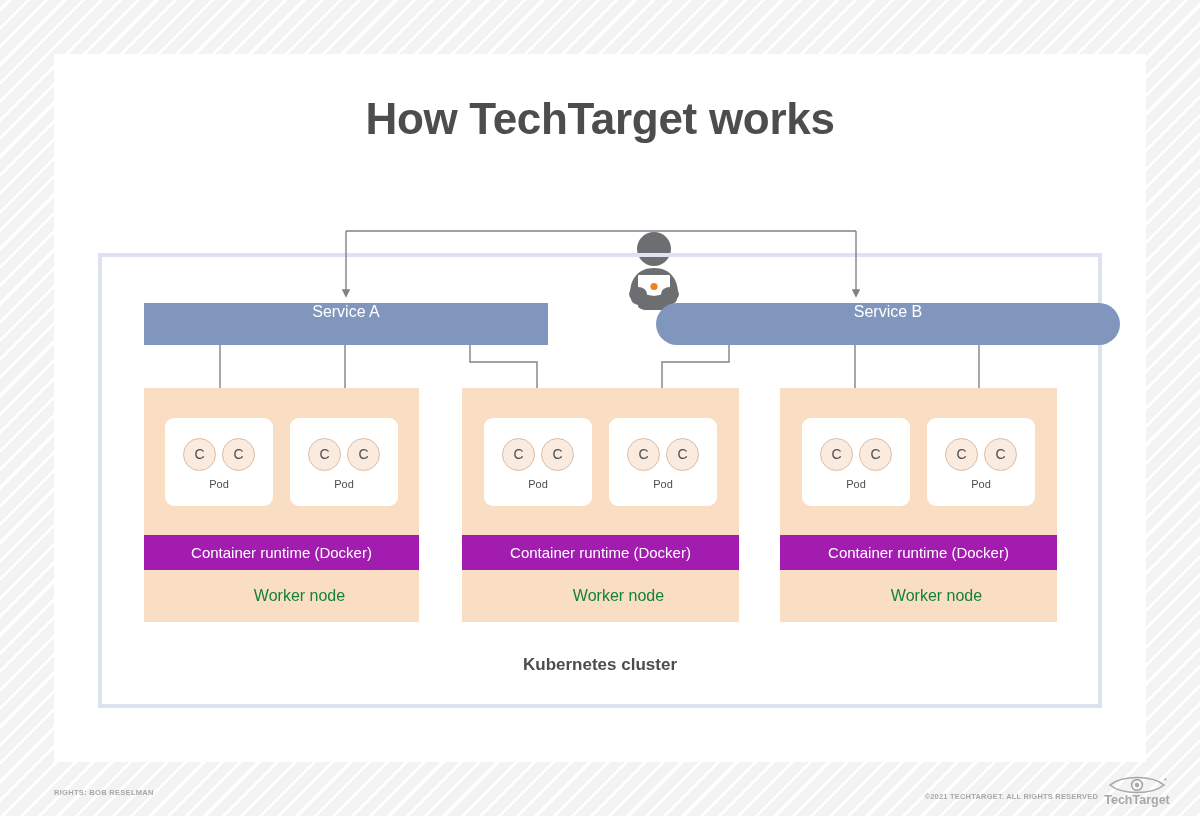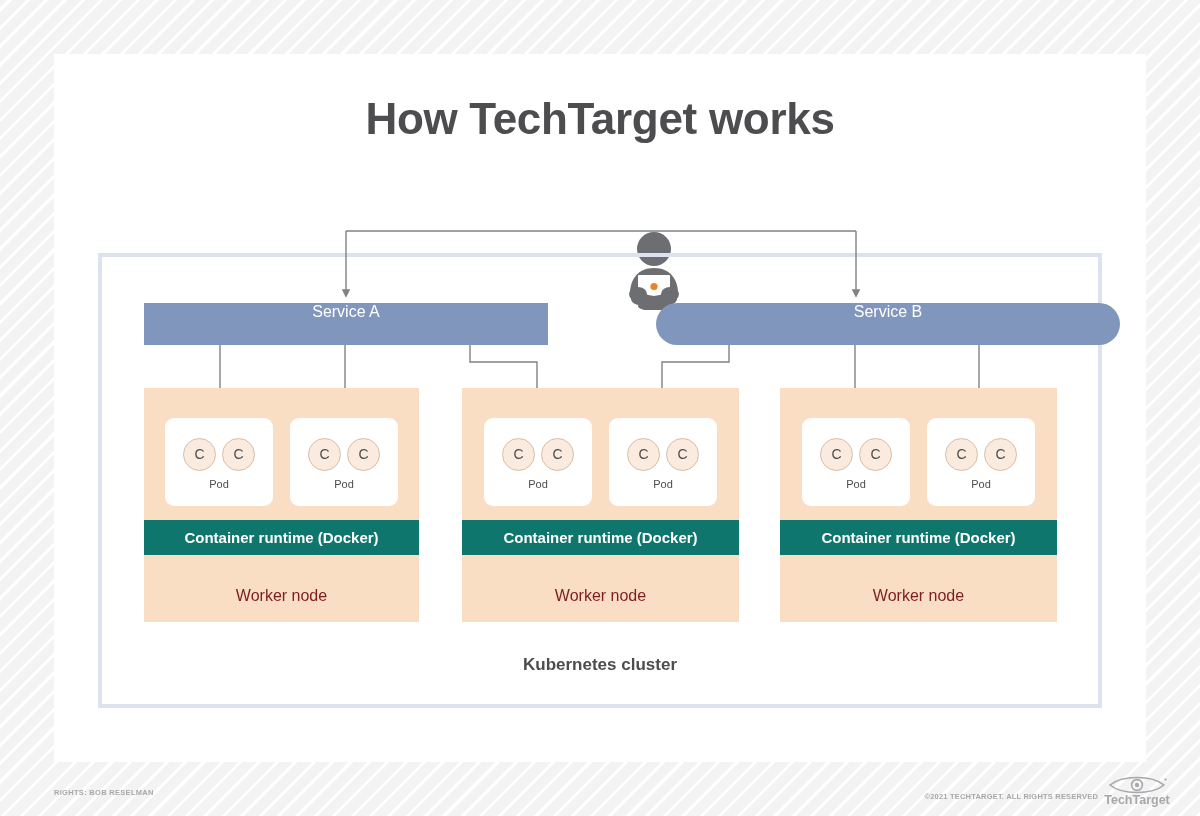--- a/index.html
+++ b/index.html
@@ -155,44 +155,43 @@
 
   .pod-label {
     margin-top: 7px;
     font-size: 11px;
     color: #4d4d4f;
   }
 
   .runtime {
     position: absolute;
     left: 0;
-    top: 132px;
+    top: 147px;
     width: 100%;
     height: 35px;
-    background: #0f766e;
+    background: #a21caf;
     color: #ffffff;
     font-size: 15px;
     display: flex;
     align-items: center;
     justify-content: center;
     box-sizing: border-box;
-    font-weight: bold;
   }
 
   .node-label {
     position: absolute;
-    left: 0;
+    left: 18px;
     top: 182px;
     width: 100%;
     height: 52px;
     display: flex;
     align-items: center;
     justify-content: center;
     font-size: 16px;
-    color: #7f1d1d;
+    color: #15803d;
     border-radius: 11px;
   }
 
   
   .source {
     position: absolute;
     left: 54px;
     top: 788px;
     font-size: 7.5px;
     font-weight: bold;

